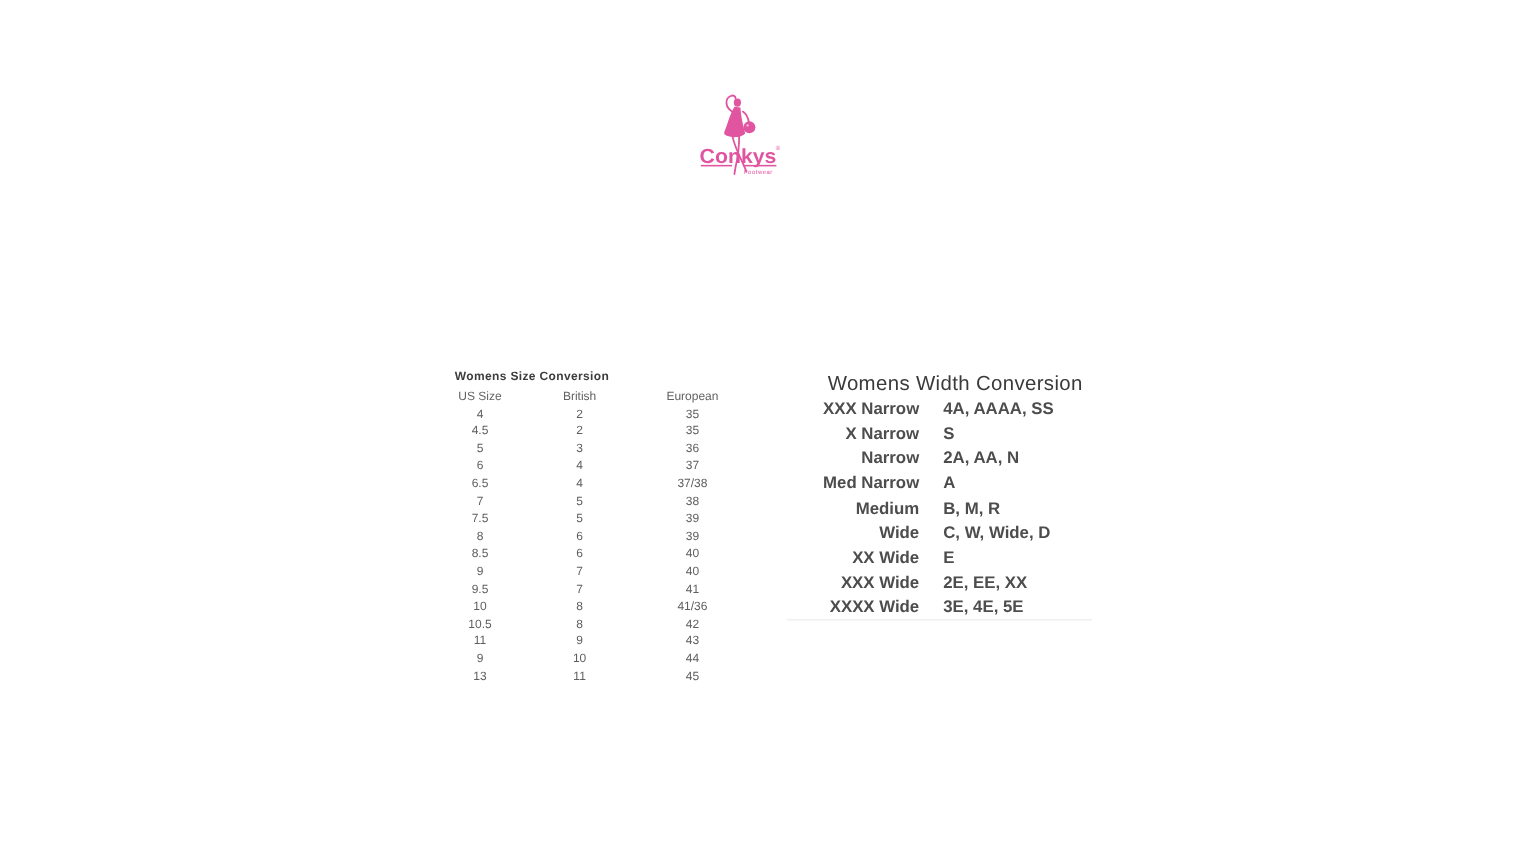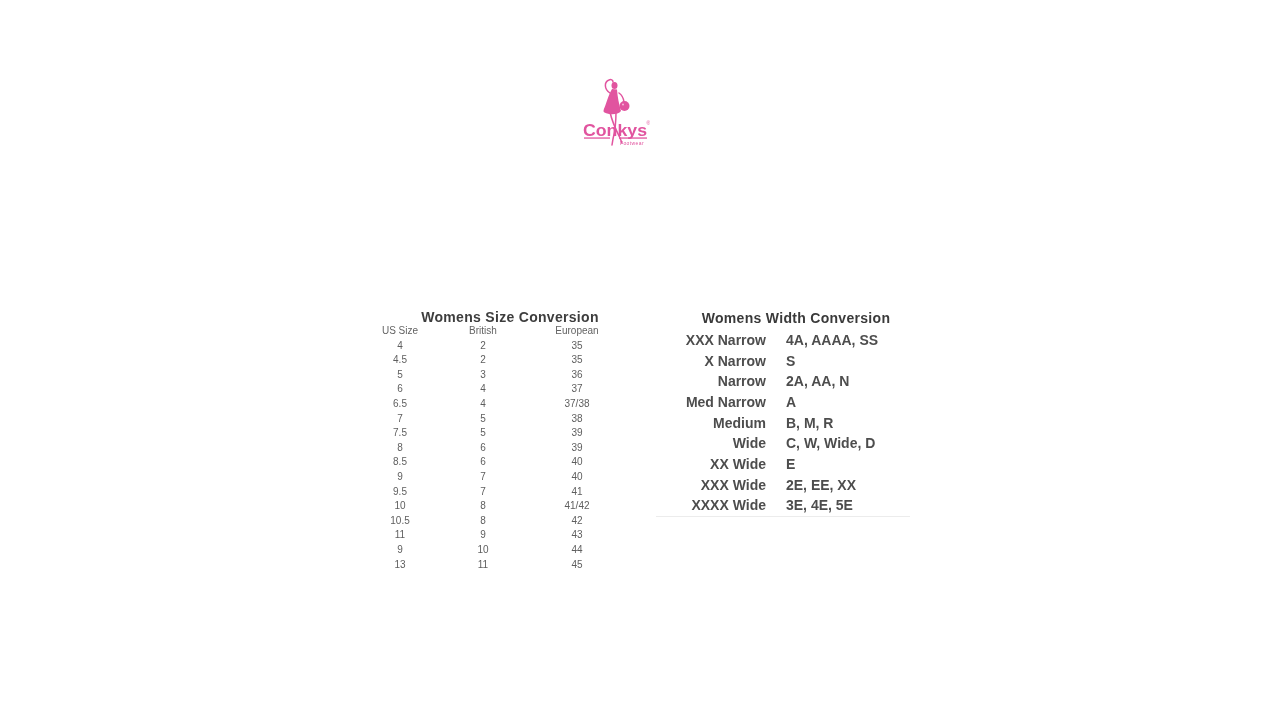--- a/index.html
+++ b/index.html
@@ -13,40 +13,40 @@
   }
 
   .logo {
     position: absolute; left: 582px; top: 78px;
     width: 68px; height: 72px;
     display: block; cursor: pointer;
   }
 
   .size-title {
     position: absolute; left: 379px; top: 309px; width: 262px;
-    text-align: center; font-size: 14px; font-weight: 700;
+    font-size: 10px; font-weight: 700;
     letter-spacing: 0.3px; color: #3d3d3d;
   }
   table { border-collapse: collapse; }
   .size-table {
     position: absolute; left: 363px; top: 324px;
     font-size: 10px; color: #5e5e5e; table-layout: fixed;
   }
   .size-table th { font-weight: 400; color: #636363; }
   .size-table th, .size-table td {
     height: 14.6px; line-height: 14.6px; padding: 0; text-align: center;
     white-space: nowrap;
   }
   .size-table .c1 { width: 74px; }
   .size-table .c2 { width: 92px; text-align: center; }
   .size-table .c3 { width: 96px; }
 
   .width-title {
     position: absolute; left: 656px; top: 310px; width: 280px;
-    text-align: center; font-size: 14px; font-weight: 700;
+    text-align: center; font-size: 17px; font-weight: 400;
     letter-spacing: 0.3px; color: #3a3a3a;
   }
   .width-table {
     position: absolute; left: 656px; top: 330px; width: 254px;
     font-size: 14px; color: #4d4d4d;
     border-bottom: 1px solid #ececec;
     font-weight: bold;
   }
   .width-table td { height: 20.65px; line-height: 20.65px; padding: 0; white-space: nowrap; }
   .width-table td.wlabel { width: 110px; text-align: right; }
@@ -138,21 +138,21 @@
         <td class="c3">40</td>
       </tr>
       <tr>
         <td class="c1">9.5</td>
         <td class="c2">7</td>
         <td class="c3">41</td>
       </tr>
       <tr>
         <td class="c1">10</td>
         <td class="c2">8</td>
-        <td class="c3">41/42</td>
+        <td class="c3">41/36</td>
       </tr>
       <tr>
         <td class="c1">10.5</td>
         <td class="c2">8</td>
         <td class="c3">42</td>
       </tr>
       <tr>
         <td class="c1">11</td>
         <td class="c2">9</td>
         <td class="c3">43</td>

